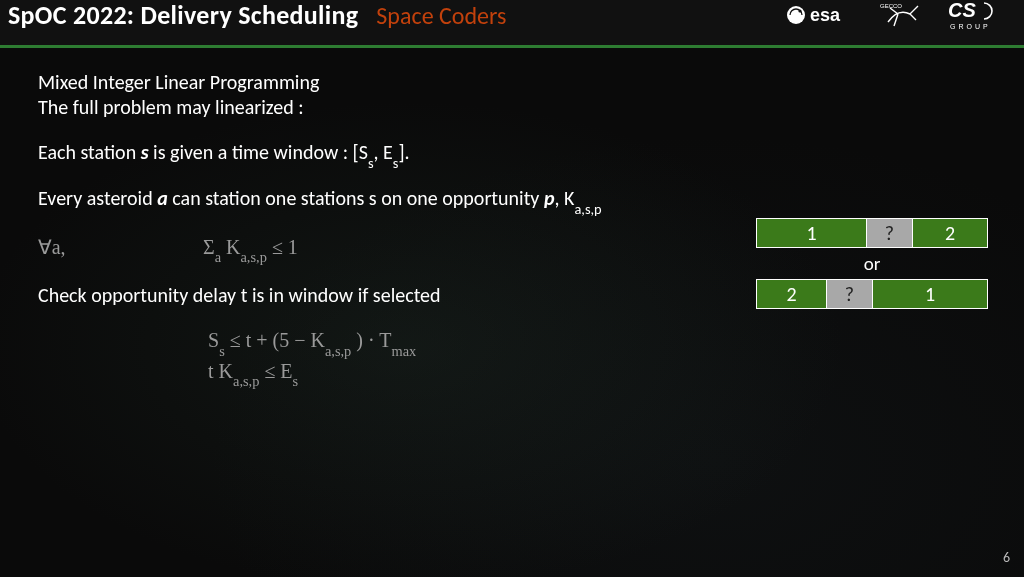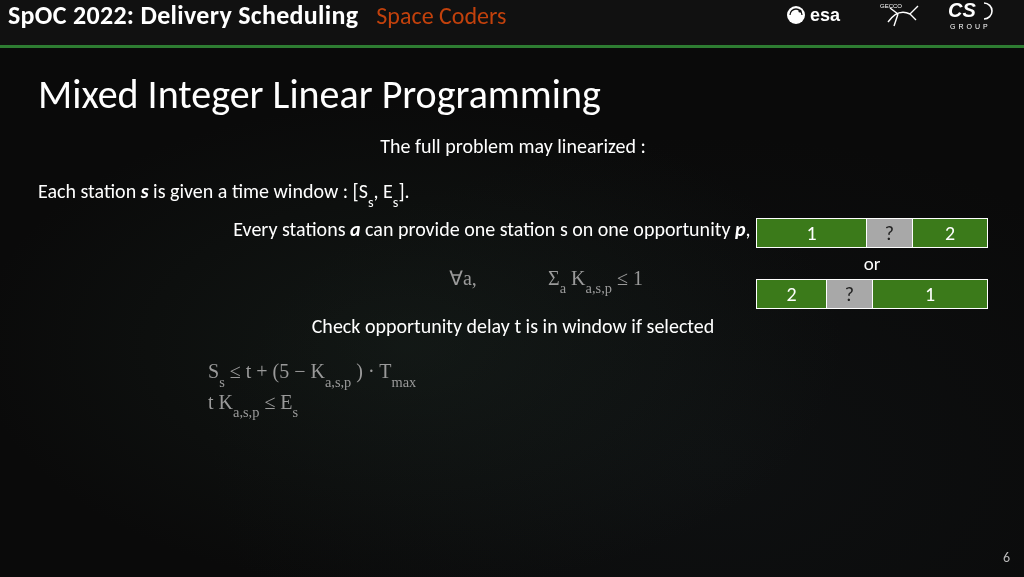--- a/index.html
+++ b/index.html
@@ -25,24 +25,24 @@
   .title-main { font-size: 26px; font-weight: 700; color: #fff; letter-spacing: 0.3px; }
   .title-team { font-size: 24px; font-weight: 400; color: #c2410c; }
   .header-logos { display: flex; align-items: center; gap: 24px; justify-content: space-between; }
   .logo { color: #fff; display: flex; align-items: center; }
   .logo svg { display: block; }
   .content {
     position: relative;
     padding: 22px 36px 0 38px;
     height: calc(577px - 51px);
   }
-  .section-title { font-size: 40px; font-weight: 400; margin-bottom: 14px; }
+  .section-title { font-size: 20px; font-weight: 400; }
   .body-text { font-size: 20px; line-height: 1.35; font-weight: 400; }
-  .para { margin-bottom: 18px; text-align: center; }
-  .para-tight { margin-bottom: 8px; }
+  .para { margin-bottom: 18px; }
+  .para-tight { margin-bottom: 16px; }
   .muted { color: #9a9a9a; }
   .math { font-family: "Cambria Math", "Times New Roman", serif; }
   sub { font-size: 0.72em; position: relative; bottom: -0.25em; }
   .diagram {
     position: absolute;
     right: 36px;
     top: 170px;
     width: 232px;
     font-size: 20px;
   }
@@ -98,21 +98,21 @@
   <div class="section-title">Mixed Integer Linear Programming</div>
 
   <div class="body-text para">The full problem may linearized :</div>
 
   <div class="body-text para-tight">
     <span>Each station </span><b><i><span>s</span></i></b><span> is given a time window : [S</span><sub>s</sub><span>, E</span><sub>s</sub><span>].</span>
   </div>
 
 
   <div class="body-text para">
-    <span>Every stations </span><b><i><span>a</span></i></b><span> can provide one station s on one opportunity </span><b><i><span>p</span></i></b><span>, K</span><sub>a,s,p</sub>
+    <span>Every asteroid </span><b><i><span>a</span></i></b><span> can station one stations s on one opportunity </span><b><i><span>p</span></i></b><span>, K</span><sub>a,s,p</sub>
   </div>
 
   <div class="body-text para muted math">
     <span style="display:inline-block;width:160px;">∀a,</span>
     <span>Σ</span><sub>a</sub><span> K</span><sub>a,s,p</sub><span> ≤  1</span>
   </div>
 
   <div class="body-text para">Check opportunity delay t is in window if selected</div>
 
   <div class="body-text muted math indent">

